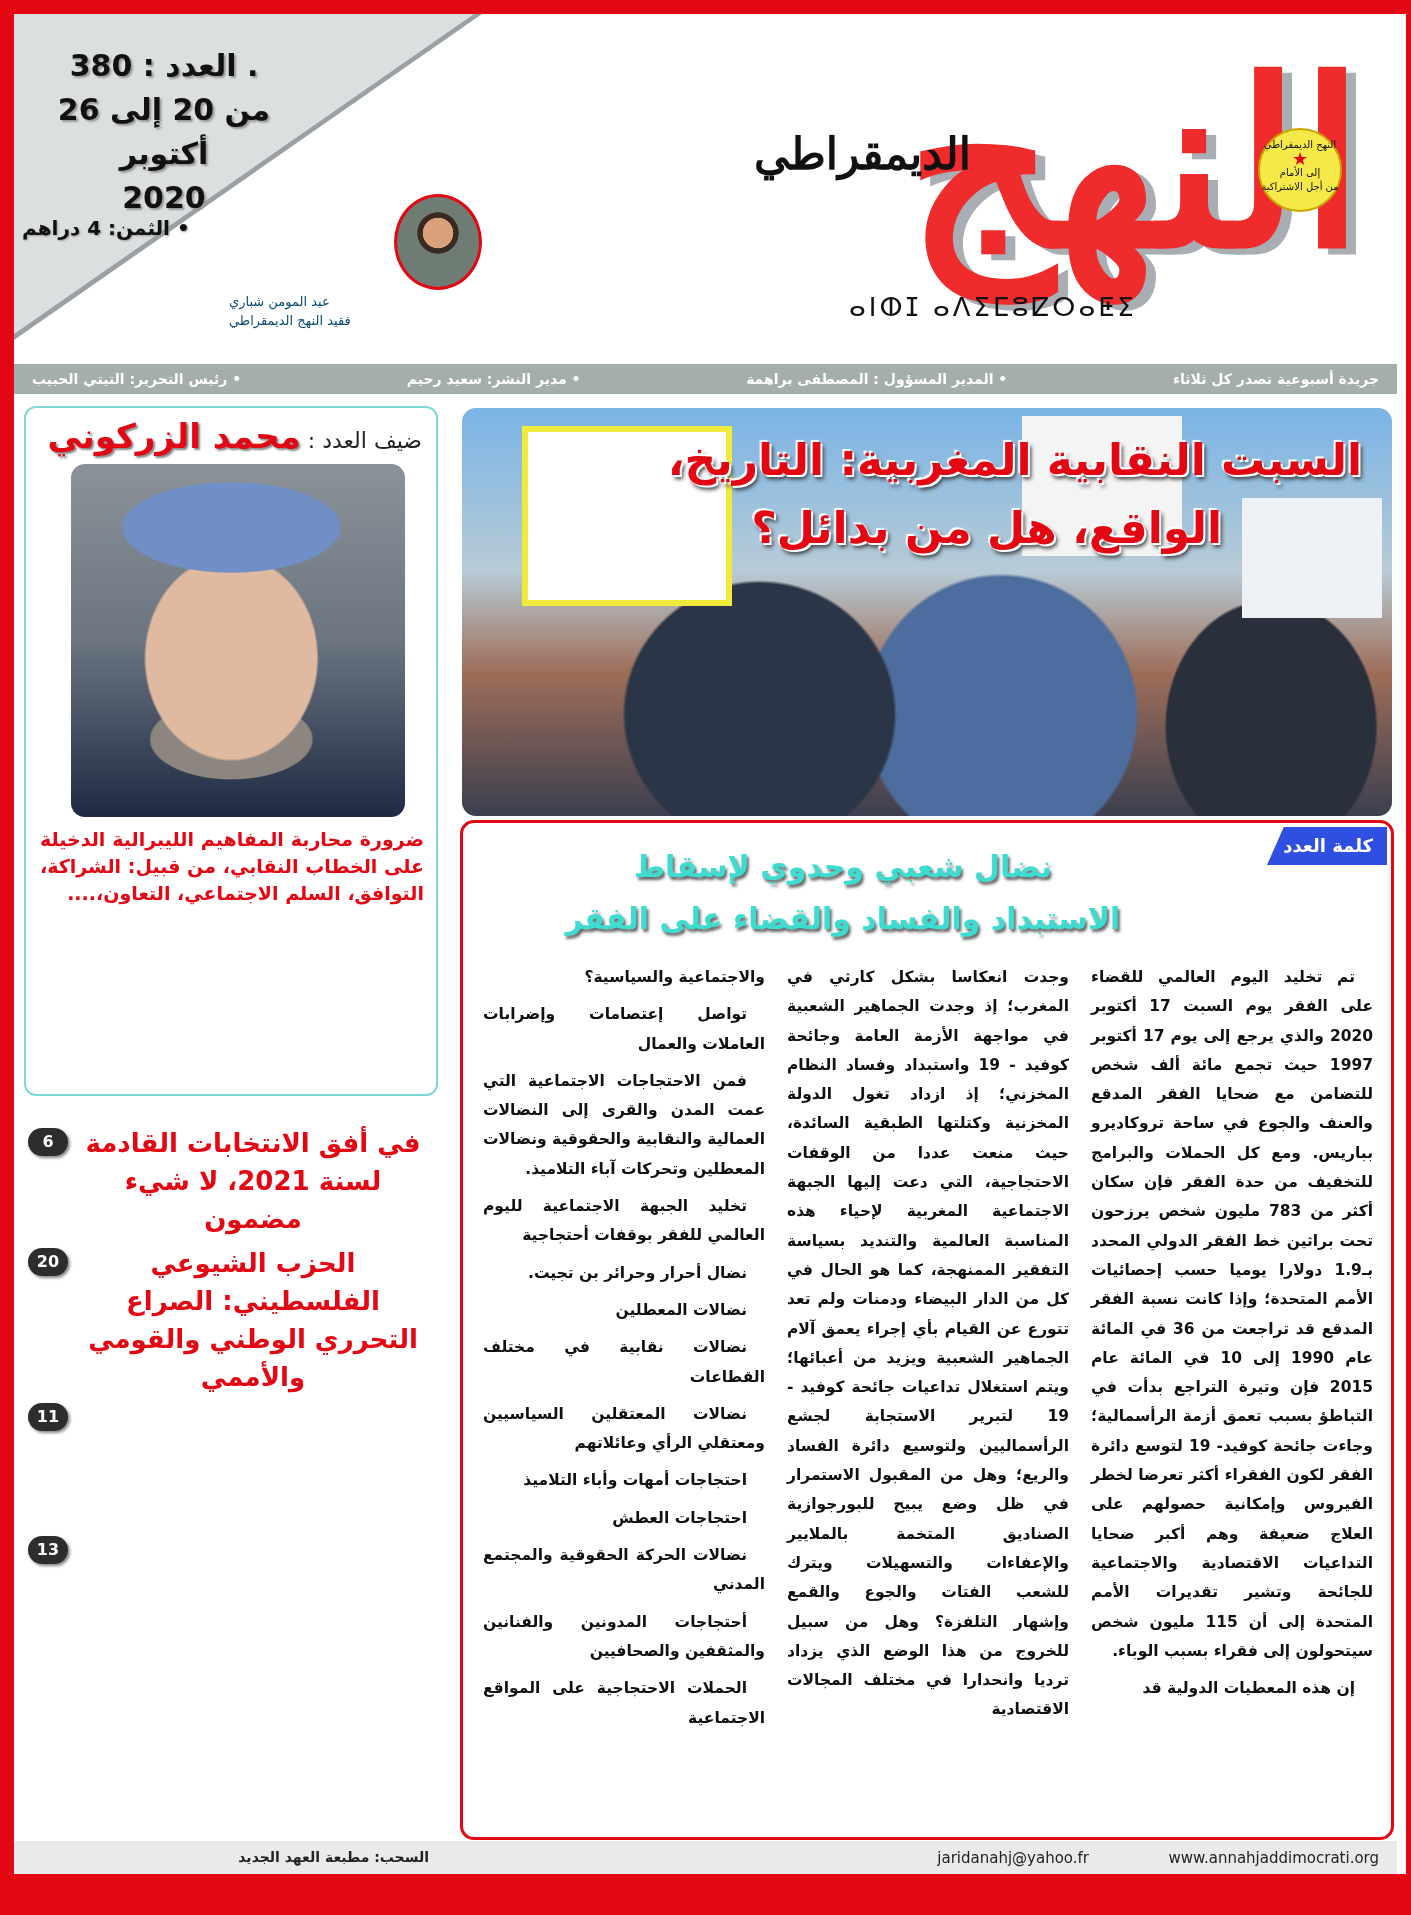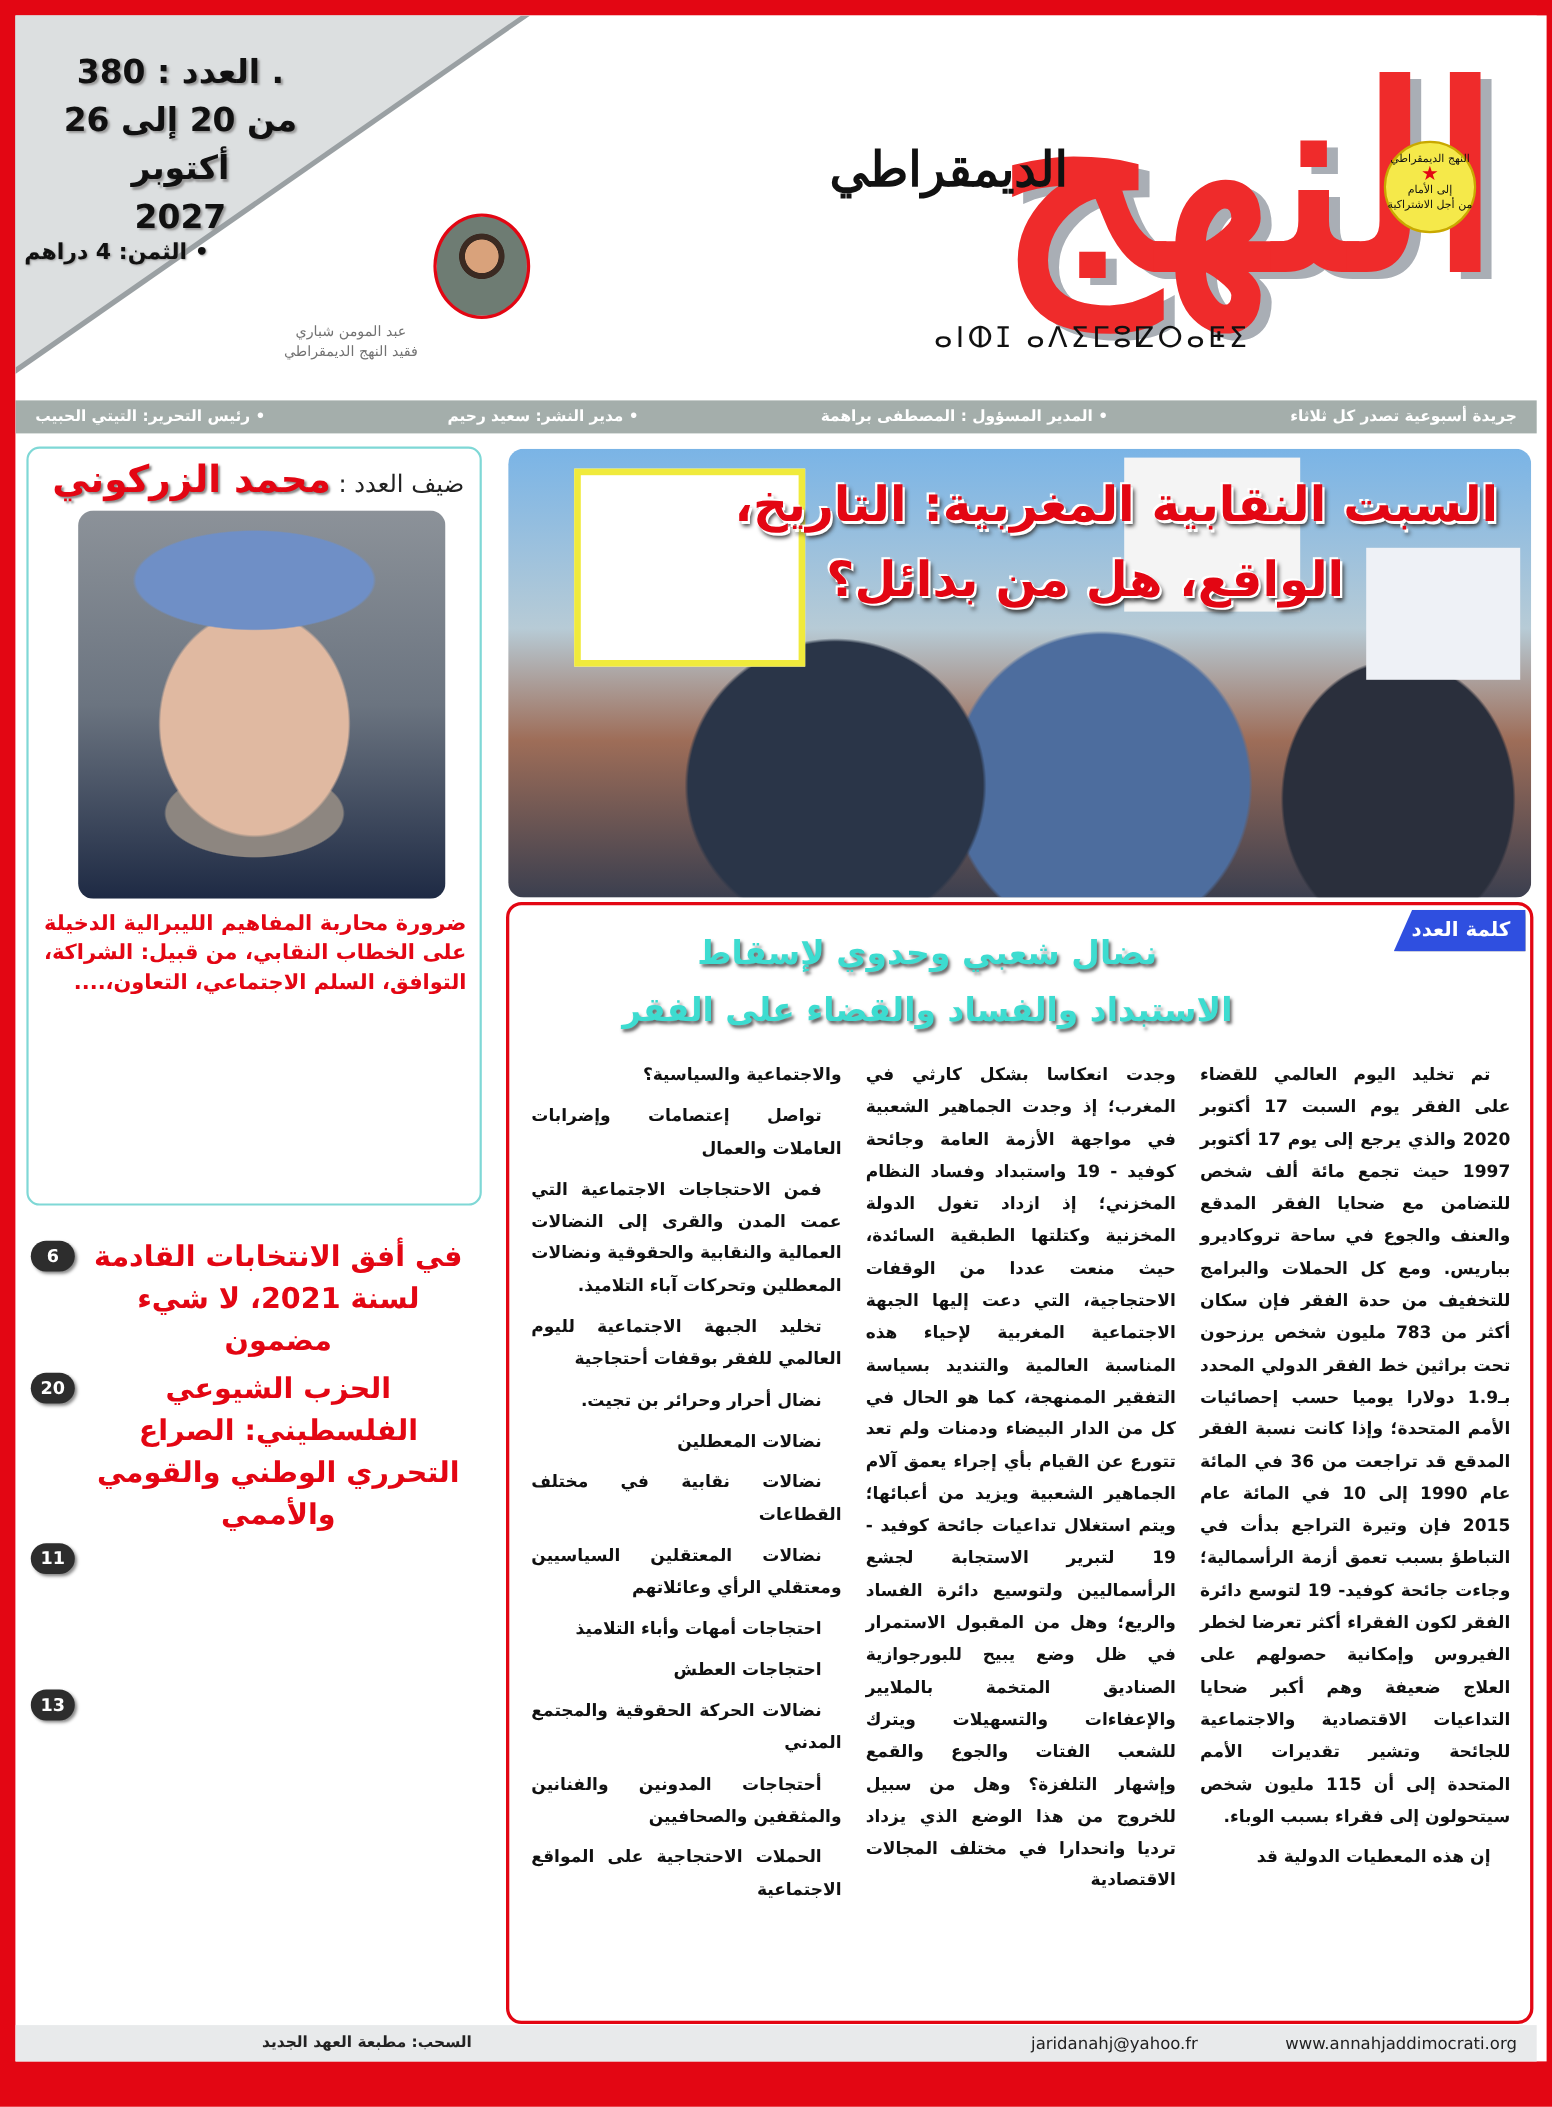--- a/index.html
+++ b/index.html
@@ -11,21 +11,21 @@
   .mast-grey { position: absolute; left: 0; top: 0; width: 1383px; height: 350px; background: #fff; }
   .mast-tri { position: absolute; left: 0; top: 0; width: 0; height: 0;
     border-top: 320px solid #dcdfe0; border-right: 460px solid transparent; }
   .mast-tri-shadow { position: absolute; left: 0; top: 0; width: 0; height: 0;
     border-top: 326px solid #9aa0a3; border-right: 468px solid transparent; }
   .issue-block { position: absolute; left: 0; top: 30px; width: 300px; text-align: center; direction: rtl; color: #111;
     font-weight: bold; font-size: 30px; line-height: 44px; text-shadow: 2px 2px 2px #999; }
   .price { position: absolute; left: 8px; top: 202px; width: 290px; text-align: left; direction: rtl; font-weight: bold; font-size: 20px; color:#111; text-shadow: 1px 1px 2px #999;}
   .memorial-photo { position: absolute; left: 380px; top: 180px; width: 88px; height: 96px; border-radius: 50%;
     border: 3px solid #e30613; background: radial-gradient(circle at 50% 40%, #d9a27b 0 22%, #3b2a22 23% 30%, #6e7c73 31% 100%); }
-  .memorial-caption { position: absolute; left: 215px; top: 278px; width: 180px; text-align: center; direction: rtl; font-size: 13px; line-height: 19px; color: #737373; }
+  .memorial-caption { position: absolute; left: 215px; top: 278px; width: 180px; text-align: left; direction: rtl; font-size: 13px; line-height: 19px; color: #0c4a6e; }
 
   .logo-wrap { position: absolute; left: 630px; top: 30px; width: 720px; height: 300px; }
   .logo-main { position: absolute; right: 0; top: -20px; font-family: "DejaVu Serif", serif; font-weight: bold;
     font-size: 230px; line-height: 280px; color: #ef2b2b; direction: rtl; text-shadow: 10px 6px 0 #a9aeb5; letter-spacing: -8px; }
   .logo-sub { position: absolute; left: 110px; top: 84px; font-family: "DejaVu Serif", serif; font-weight: bold; font-size: 44px; color: #111; direction: rtl; }
   .logo-tifinagh { position: absolute; left: 205px; top: 248px; font-size: 26px; letter-spacing: 3px; color: #111; direction: ltr; }
   .seal { position: absolute; right: 22px; top: 84px; width: 84px; height: 84px; border-radius: 50%; background: #f5e94a;
     border: 2px solid #c9a800; text-align: center; direction: rtl; font-size: 10px; color: #111; padding-top: 8px; line-height: 14px; }
   .seal .star { color: #e30613; font-size: 18px; }
 
@@ -88,21 +88,21 @@
 
 <div class="page">
 
   <div class="mast-grey"></div>
   <div class="mast-tri-shadow"></div>
   <div class="mast-tri"></div>
 
   <div class="issue-block">
     <div>. العدد : 380</div>
     <div>من 20 إلى 26 أكتوبر</div>
-    <div>2027</div>
+    <div>2020</div>
   </div>
   <div class="price">• الثمن: 4 دراهم</div>
 
   <div class="memorial-photo"></div>
   <div class="memorial-caption">
     <div>عبد المومن شباري</div>
     <div>فقيد النهج الديمقراطي</div>
   </div>
 
   <div class="logo-wrap">

